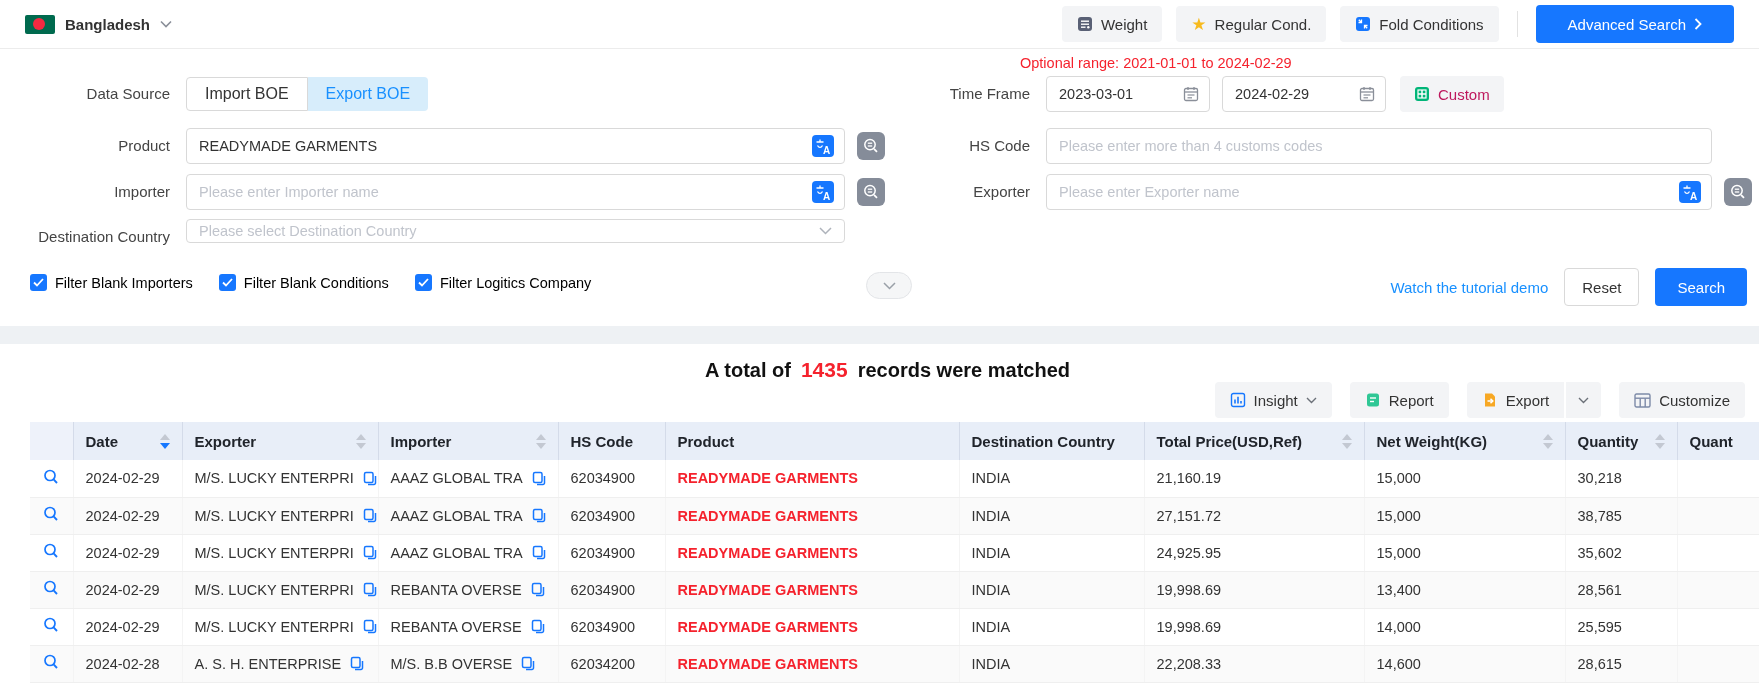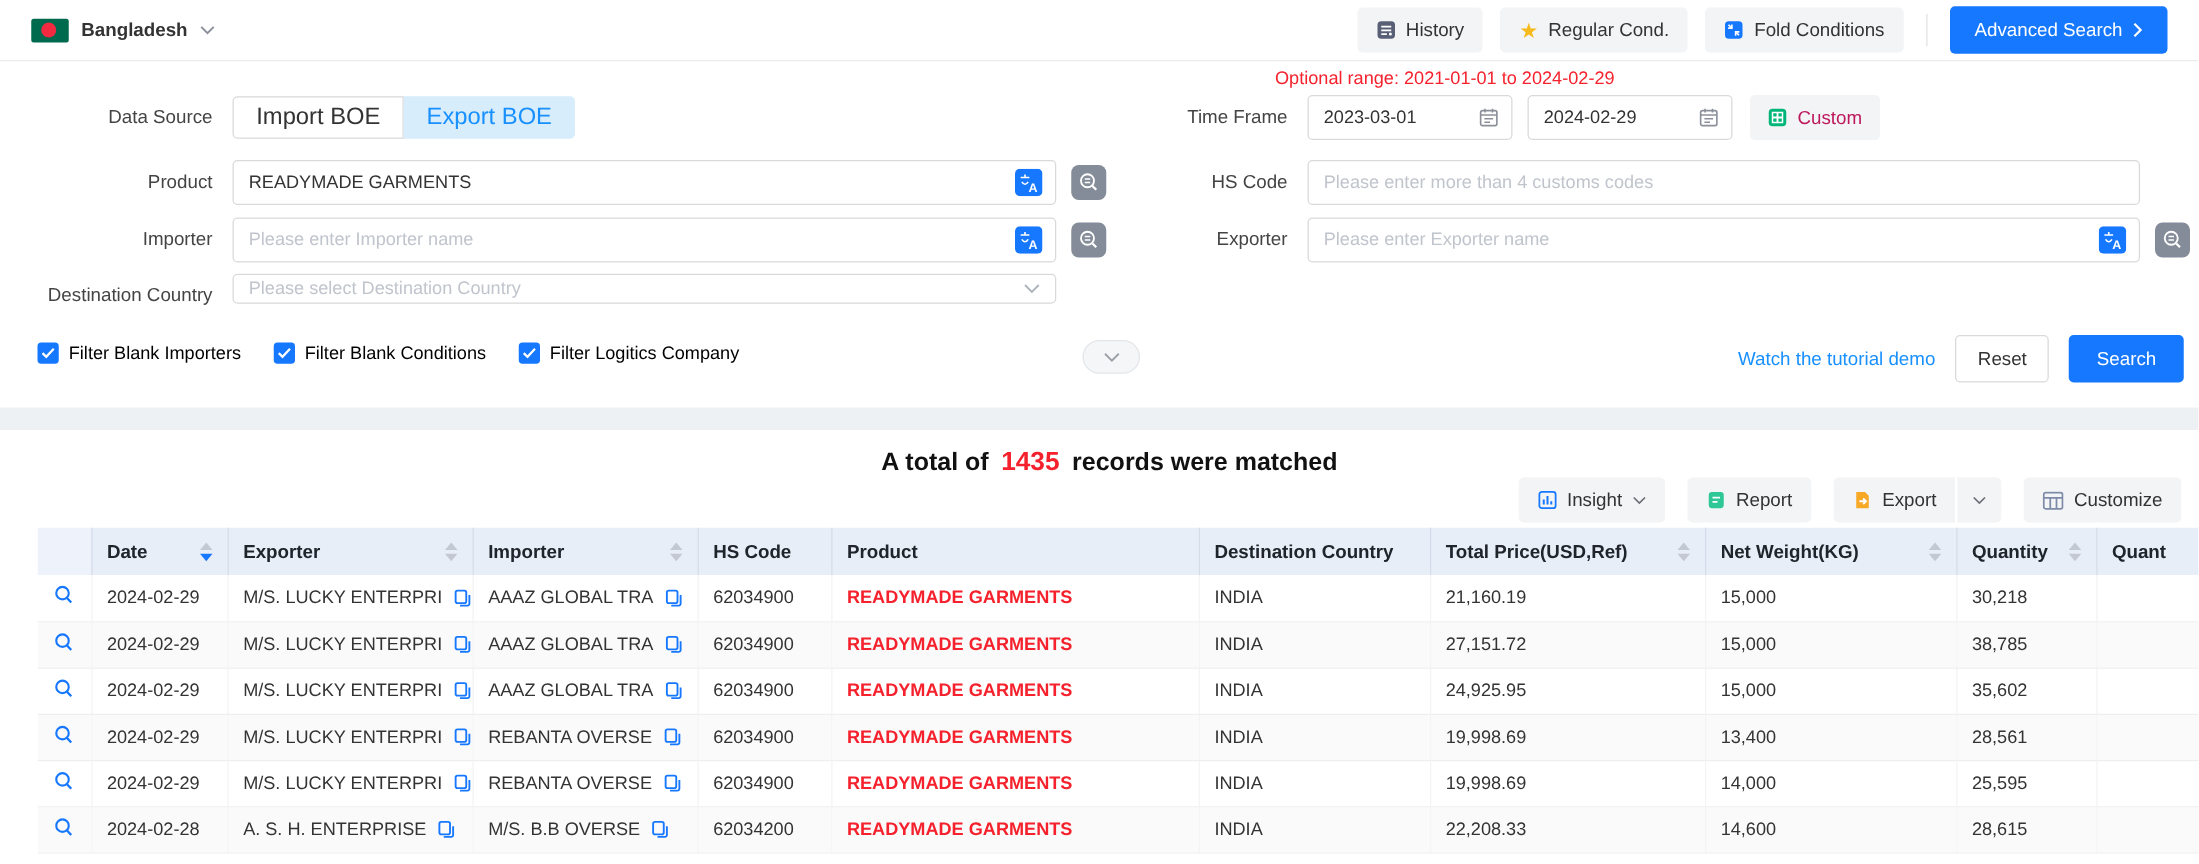--- a/index.html
+++ b/index.html
@@ -11,31 +11,31 @@
             display:flex; align-items:center; padding:0 25px; }
   .country { display:flex; align-items:center; gap:10px; cursor:pointer; }
   .flag { width:30px; height:19px; background:#006a4e; position:relative; border-radius:2px; }
   .flag::after { content:""; position:absolute; left:8px; top:3.5px; width:12px; height:12px; border-radius:50%; background:#f42a41; }
   .country-name { font-size:15px; color:#333; font-weight:bold; }
   .topbar-right { margin-left:auto; display:flex; align-items:center; gap:14px; }
   .gbtn { display:flex; align-items:center; gap:8px; background:#f3f4f6; border:none; border-radius:4px;
           height:36px; padding:0 15px; font-size:15px; color:#333; cursor:pointer; font-family:inherit; }
   .tb-divider { width:1px; height:26px; background:#e2e2e2; margin:0 4px; }
   .blue-btn { display:flex; align-items:center; gap:8px; background:#1677ff; color:#fff; border:none;
-              border-radius:4px; height:38px; padding:0 20px; font-size:15px; cursor:pointer; font-family:inherit; }
+              border-radius:4px; height:38px; padding:0 32px; font-size:15px; cursor:pointer; font-family:inherit; }
   .star { color:#f7ba1e; font-size:17px; line-height:1; }
 
   
   .search-form { position:absolute; top:50px; left:0; width:100%; height:276px; background:#fff; }
   .opt-range { position:absolute; left:1020px; top:5px; font-size:14.5px; color:#f5222d; }
   .form-label { position:absolute; left:0; width:170px; text-align:right; font-size:15px; color:#444; line-height:36px; }
   .form-label-r { position:absolute; left:860px; width:170px; text-align:right; font-size:15px; color:#444; line-height:36px; }
   .frow { position:absolute; left:0; width:100%; height:36px; }
   .tabs { position:absolute; left:186px; top:1px; display:flex; height:34px; }
-  .tab { padding:0 18px; font-size:19px; line-height:32px; cursor:pointer; }
+  .tab { padding:0 18px; font-size:16px; line-height:32px; cursor:pointer; }
   .tab.inactive { background:#fff; border:1px solid #d9d9d9; border-radius:4px 0 0 4px; color:#333; }
   .tab.active { background:#d7edfb; color:#1890ff; border-radius:0 4px 4px 0; line-height:34px; }
   .inp { position:absolute; height:36px; border:1px solid #d9d9d9; border-radius:4px; background:#fff;
          font-size:14.5px; color:#333; padding:0 40px 0 12px; font-family:inherit; outline:none; }
   .inp::placeholder { color:#c0c4cc; }
   .inp.no-icon { padding-right:12px; }
   .sel { position:absolute; height:24px; border:1px solid #d9d9d9; border-radius:4px; background:#fff;
          display:flex; align-items:center; padding:0 12px; font-size:14.5px; color:#c0c4cc; cursor:pointer; }
   .sel .chev { margin-left:auto; }
   .translate-ic { position:absolute; width:22px; height:22px; cursor:pointer; }
@@ -111,21 +111,21 @@
       <button class="gbtn">
         <span>
           <svg width="16" height="16" viewBox="0 0 16 16">
               <rect x="1" y="1" width="14" height="14" rx="3" fill="#596075"></rect>
               <line x1="4" y1="5.2" x2="12" y2="5.2" stroke="#fff" stroke-width="1.4"></line>
               <line x1="4" y1="8.2" x2="12" y2="8.2" stroke="#fff" stroke-width="1.4"></line>
               <line x1="4" y1="11.2" x2="8.5" y2="11.2" stroke="#fff" stroke-width="1.4"></line>
               <circle cx="11.3" cy="11.2" r="1.2" fill="#fff"></circle>
             </svg>
         </span>
-        <span>History</span>
+        <span>Weight</span>
       </button>
       <button class="gbtn">
         <span class="star">★</span>
         <span>Regular Cond.</span>
       </button>
       <button class="gbtn">
         <span>
           <svg width="16" height="16" viewBox="0 0 16 16">
               <rect x="1" y="1" width="14" height="14" rx="3" fill="#1677ff"></rect>
               <polyline points="6.5,3.5 6.5,6.5 3.5,6.5" fill="none" stroke="#fff" stroke-width="1.3"></polyline>

